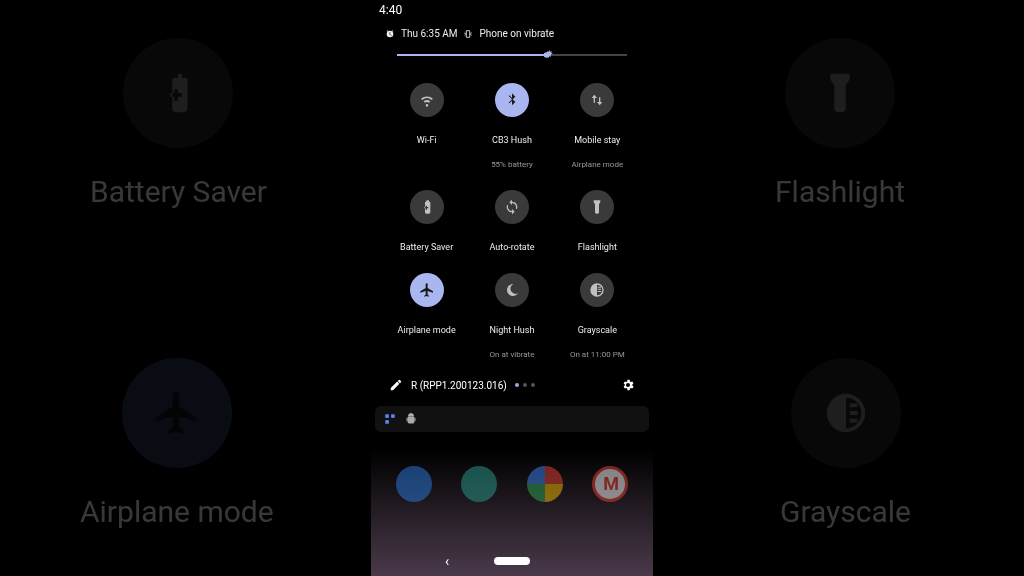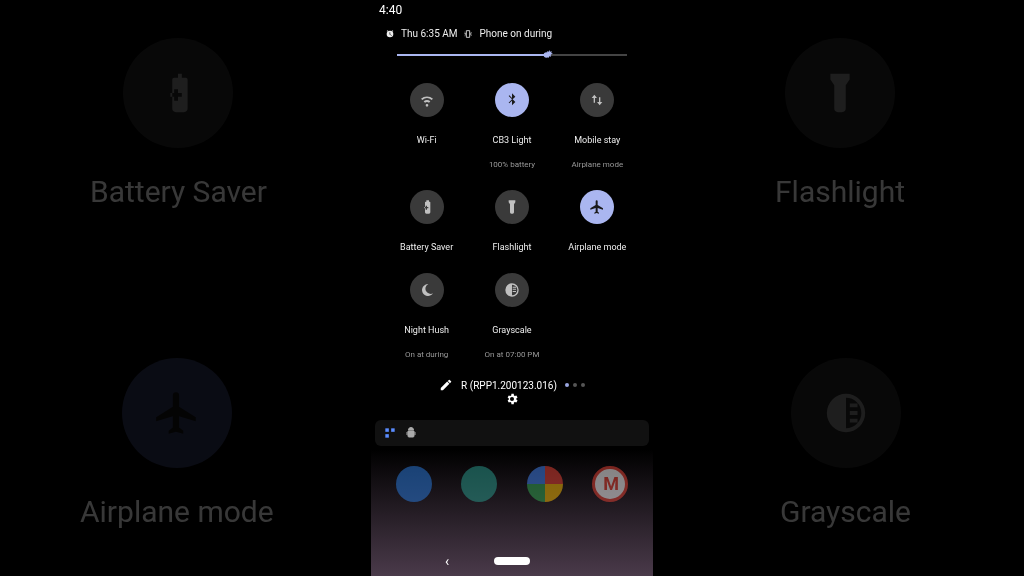--- a/index.html
+++ b/index.html
@@ -138,21 +138,20 @@
     line-height: 10px;
     margin-top: -4px;
   }
   .qs-footer {
     display: flex;
     align-items: center;
     justify-content: space-between;
     padding: 8px 4px 2px;
     color: #fff;
     font-size: 10px;
-    flex-direction: column;
   }
   .qs-footer-left { display: flex; align-items: center; gap: 8px; }
   .dots { display: flex; gap: 4px; }
   .dot { width: 4px; height: 4px; border-radius: 50%; background: #555; }
   .dot.on { background: #9aa6e0; }
   .notif-row {
     margin: 6px 4px 0;
     background: #111;
     border-radius: 6px;
     padding: 6px 8px;
@@ -249,21 +248,21 @@
 
   <div class="qs-panel">
     <div class="qs-header">
       <svg viewBox="0 0 24 24">
           <path d="M12 4a8 8 0 1 0 0 16 8 8 0 0 0 0-16zm.5 4v5l4 2-.7 1.2L11 13V8zM4 5l3-2 1 1-3 2zM20 5l-3-2-1 1 3 2z"></path>
         </svg>
       <span>Thu 6:35 AM</span>
       <svg viewBox="0 0 24 24">
           <path d="M8 4h8v16H8zM4 8l2 2-2 2 2 2-2 2M20 8l-2 2 2 2-2 2 2 2" stroke="#eee" stroke-width="2" fill="none"></path>
         </svg>
-      <span>Phone on during</span>
+      <span>Phone on vibrate</span>
     </div>
 
     <div class="brightness">
       <div class="brightness-track"></div>
       <div class="brightness-fill"></div>
       <div class="brightness-thumb">
         <svg viewBox="0 0 24 24" width="16" height="16">
             <path d="M12 8a4 4 0 1 0 .001 8.001A4 4 0 0 0 12 8zm7.4 3l2.6-1-2.6-1 .8-2.7-2.7.8-1-2.6-1 2.6-2.7-.8.8 2.7L11 10l2.6 1-2.6 1 .8 2.7 2.7-.8 1 2.6 1-2.6 2.7.8-.8-2.7z" transform="translate(-4 0)"></path>
           </svg>
       </div>
@@ -279,22 +278,22 @@
           </div>
         <div class="tile-label">Wi-Fi</div>
       </div>
 
       <div class="tile">
         <div class="tile-circle active">
             <svg viewBox="0 0 24 24">
               <path d="M12 2l5 5-4 4 4 4-5 5v-7l-4 4-1-1 5-5-5-5 1-1 4 4z"></path>
             </svg>
           </div>
-        <div class="tile-label">CB3 Light</div>
-        <div class="tile-sub">100% battery</div>
+        <div class="tile-label">CB3 Hush</div>
+        <div class="tile-sub">55% battery</div>
       </div>
 
       <div class="tile">
         <div class="tile-circle">
             <svg viewBox="0 0 24 24">
               <path d="M8 4l-4 5h3v7h2V9h3zM16 20l4-5h-3V8h-2v7h-3z"></path>
             </svg>
           </div>
         <div class="tile-label">Mobile stay</div>
         <div class="tile-sub">Airplane mode</div>
@@ -302,20 +301,28 @@
 
       <div class="tile">
         <div class="tile-circle">
             <svg viewBox="0 0 24 24">
               <path d="M15 4h-1V2h-4v2H9a1 1 0 0 0-1 1v15a2 2 0 0 0 2 2h4a2 2 0 0 0 2-2V5a1 1 0 0 0-1-1zm-2 10h-2v2H9v-2H7v-2h2v-2h2v2h2z" transform="translate(1 0)"></path>
             </svg>
           </div>
         <div class="tile-label">Battery Saver</div>
       </div>
 
+      <div class="tile">
+        <div class="tile-circle">
+            <svg viewBox="0 0 24 24">
+              <path d="M12 4V1L8 5l4 4V6a6 6 0 0 1 5.7 8l1.5 1.5A8 8 0 0 0 12 4zm0 14a6 6 0 0 1-5.7-8L4.8 8.5A8 8 0 0 0 12 20v3l4-4-4-4z"></path>
+            </svg>
+          </div>
+        <div class="tile-label">Auto-rotate</div>
+      </div>
 
       <div class="tile">
         <div class="tile-circle">
             <svg viewBox="0 0 24 24">
               <path d="M7 2h10v3l-2 3v12a2 2 0 0 1-2 2h-2a2 2 0 0 1-2-2V8L7 5zM11 11h2v3h-2z"></path>
             </svg>
           </div>
         <div class="tile-label">Flashlight</div>
       </div>
 
@@ -328,31 +335,31 @@
         <div class="tile-label">Airplane mode</div>
       </div>
 
       <div class="tile">
         <div class="tile-circle">
             <svg viewBox="0 0 24 24">
               <path d="M14 3a9 9 0 1 0 7 14 7 7 0 0 1-7-14z"></path>
             </svg>
           </div>
         <div class="tile-label">Night Hush</div>
-        <div class="tile-sub">On at during</div>
+        <div class="tile-sub">On at vibrate</div>
       </div>
 
       <div class="tile">
         <div class="tile-circle">
             <svg viewBox="0 0 24 24">
               <path d="M12 2a10 10 0 1 0 .001 20.001A10 10 0 0 0 12 2zm0 18V4a8 8 0 0 1 0 16zM13 7h5v1.5h-5zm0 3.25h5v1.5h-5zm0 3.25h5v1.5h-5z"></path>
             </svg>
           </div>
         <div class="tile-label">Grayscale</div>
-        <div class="tile-sub">On at 07:00 PM</div>
+        <div class="tile-sub">On at 11:00 PM</div>
       </div>
     </div>
 
     <div class="qs-footer">
       <div class="qs-footer-left">
         <svg class="pencil-icon" viewBox="0 0 24 24">
             <path d="M3 17.25V21h3.75L17.8 9.94l-3.75-3.75zM20.7 7.04a1 1 0 0 0 0-1.41l-2.34-2.34a1 1 0 0 0-1.41 0L15 5.24l3.75 3.75z"></path>
           </svg>
         <span>R (RPP1.200123.016)</span>
         <div class="dots">

